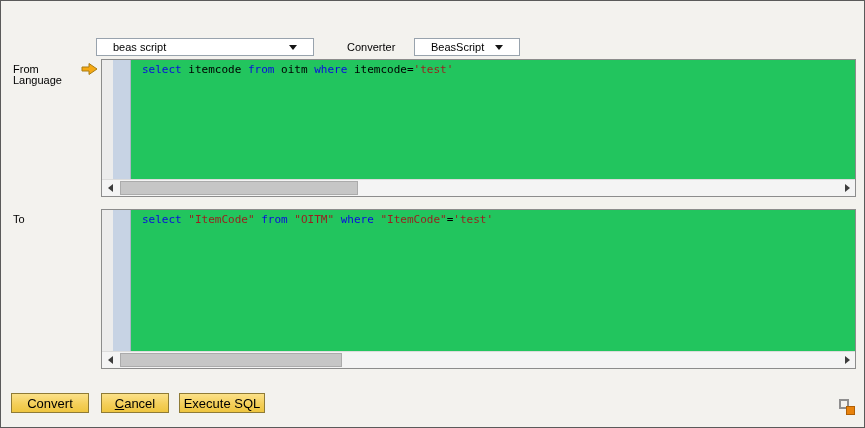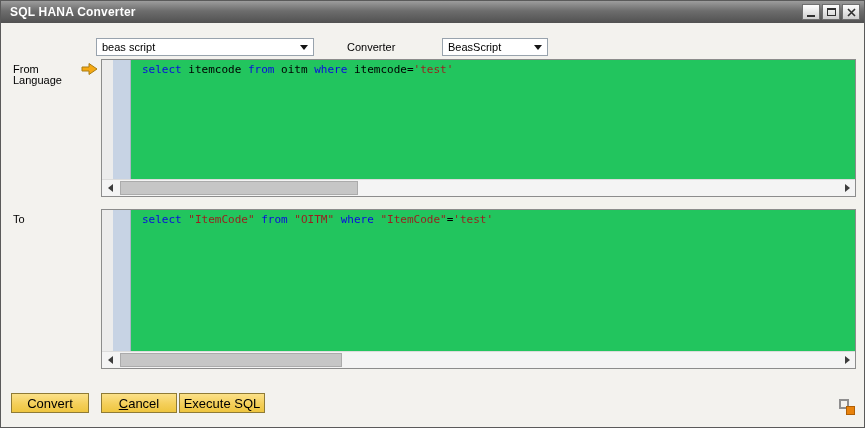--- a/index.html
+++ b/index.html
@@ -32,24 +32,24 @@
   .lbl { position: absolute; font-size: 11px; color: #000; }
   .lbl-language { left: 12px; top: 40px; margin-top: 33px; }
   .lbl-delimiter { left: 346px; top: 40px; }
   .lbl-from { left: 12px; top: 62px; }
   .lbl-to { left: 12px; top: 212px; }
 
   
   .combo {
     position: absolute; height: 18px; background: #fff;
     border: 1px solid #98a3ad; display: flex; align-items: center;
-    padding: 0 5px; font-size: 11px; cursor: default;
+    padding: 0 16px; font-size: 11px; cursor: default;
   }
   .combo-language { left: 95px; top: 37px; width: 218px; }
-  .combo-delimiter { left: 413px; top: 37px; width: 106px; margin-left: 28px; }
+  .combo-delimiter { left: 413px; top: 37px; width: 106px; }
   .combo-arrow {
     margin-left: auto; width: 0; height: 0;
     border-left: 4px solid transparent; border-right: 4px solid transparent;
     border-top: 5px solid #141414;
   }
 
   
   .from-arrow { position: absolute; left: 80px; top: 61px; }
 
   
@@ -79,49 +79,33 @@
   
   .btn {
     position: absolute; top: 392px; height: 20px; padding: 0;
     background: linear-gradient(180deg, #fbe189 0%, #f4cf5a 55%, #eec53f 100%);
     border: 1px solid #8f7b36; cursor: default;
     display: flex; align-items: center; justify-content: center;
   }
   .btn-label { display: block; font-size: 13px; font-family: "Liberation Sans", sans-serif; color: #000; }
   .mnemonic::first-letter { text-decoration: underline; }
   .btn-convert { left: 10px; width: 78px; }
-  .btn-cancel { left: 100px; width: 76px; }
+  .btn-cancel { left: 100px; width: 68px; }
   .btn-execute { left: 178px; width: 86px; }
 
   
   .grip { position: absolute; left: 838px; top: 398px; width: 16px; height: 16px; }
   .grip-gray { position: absolute; left: 0; top: 0; width: 10px; height: 10px; border: 2px solid #8f8f8f; background: transparent; }
   .grip-orange { position: absolute; right: 0; bottom: 0; width: 9px; height: 9px; background: #e8820c; border: 1px solid #b05f04; }
 </style>
 </head>
 <body>
 
 <div class="window">
 
-  <div class="titlebar">
-    <span class="title">SQL HANA Converter</span>
-    <div class="win-controls">
-      <button class="winbtn">
-        <span class="glyph-min"></span>
-      </button>
-      <button class="winbtn">
-        <span class="glyph-max"></span>
-      </button>
-      <button class="winbtn">
-        <svg width="9" height="9" viewBox="0 0 9 9">
-          <path d="M1 1 L8 8 M8 1 L1 8" stroke="#2f2f2f" stroke-width="1.6" fill="none"></path>
-        </svg>
-      </button>
-    </div>
-  </div>
 
   <span class="lbl lbl-language">Language</span>
   <div class="combo combo-language">
     <span class="combo-value">beas script</span>
     <span class="combo-arrow"></span>
   </div>
 
   <span class="lbl lbl-delimiter">Converter</span>
   <div class="combo combo-delimiter">
     <span class="combo-value">BeasScript</span>

